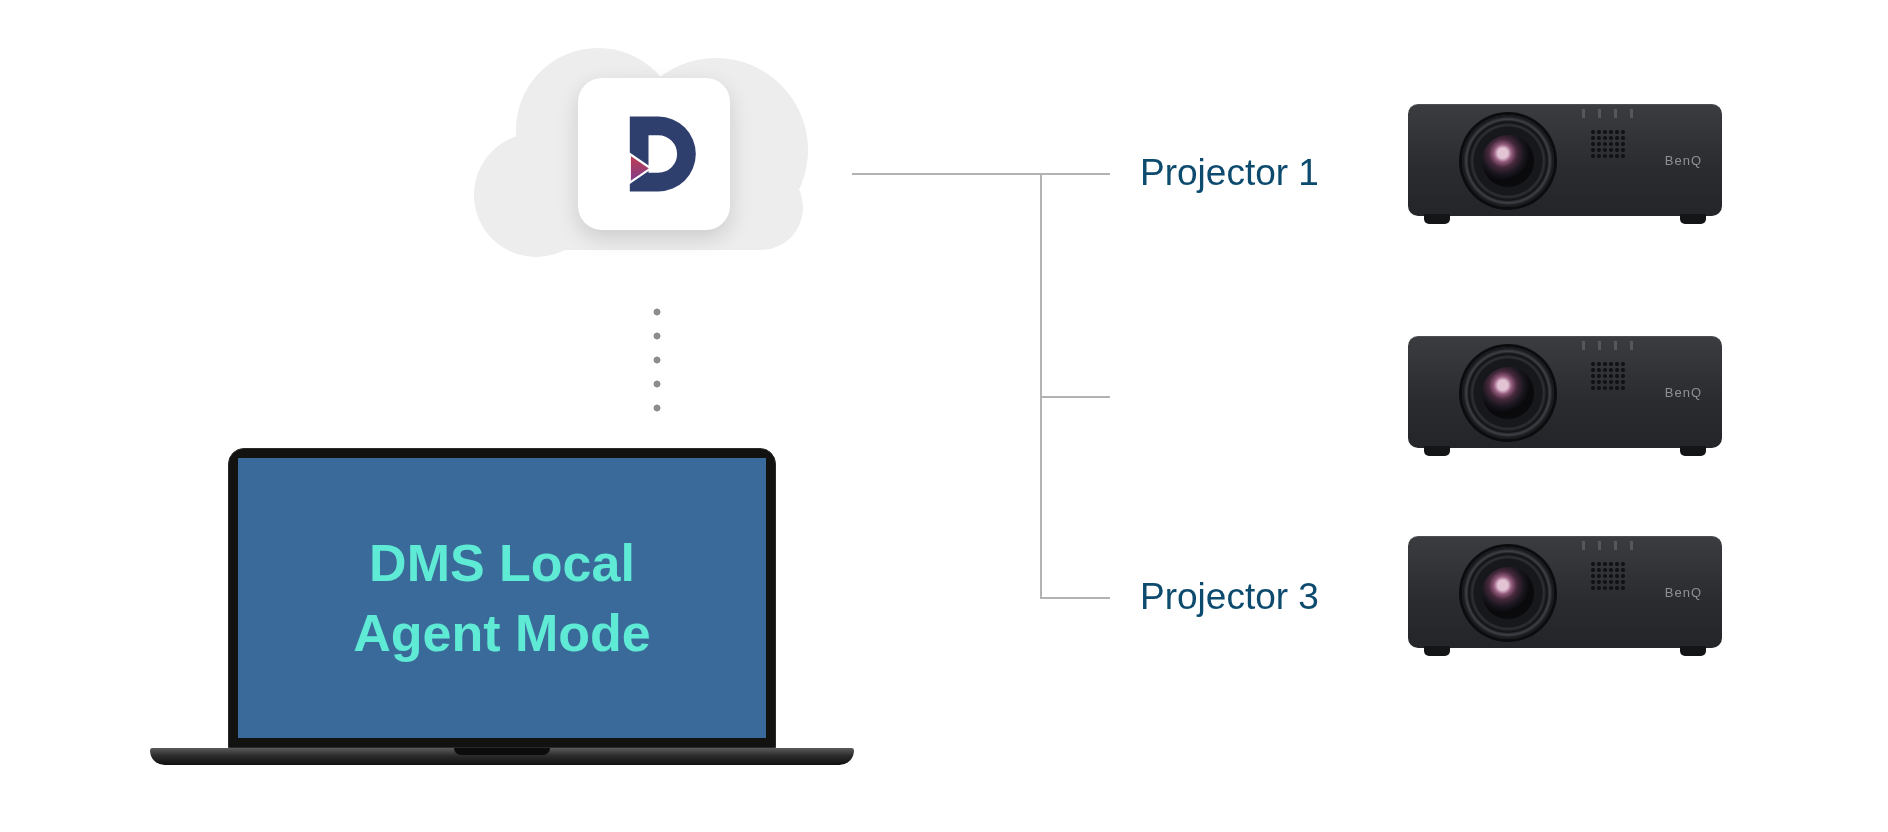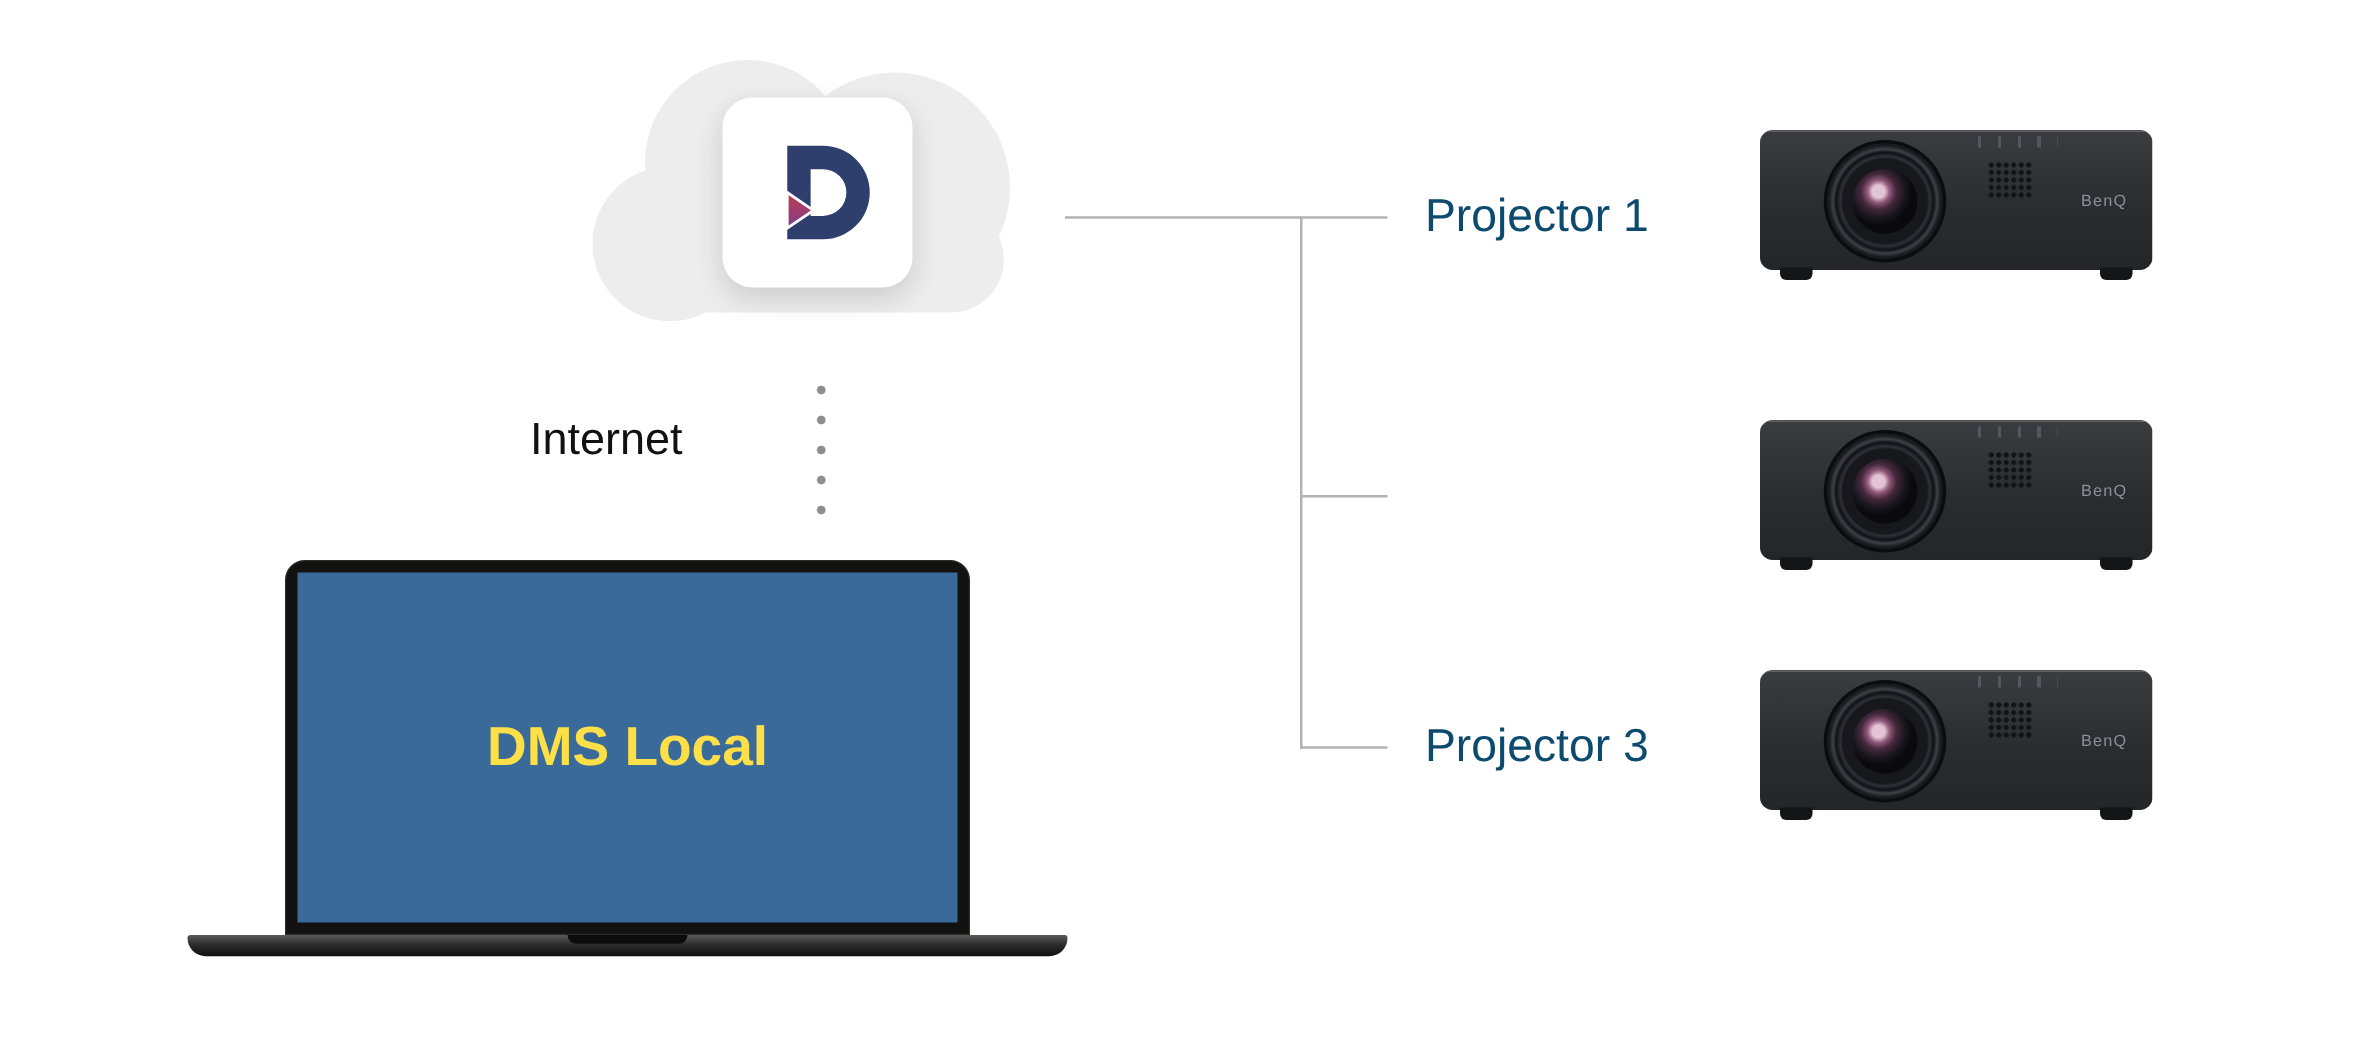--- a/index.html
+++ b/index.html
@@ -52,21 +52,21 @@
     padding: 9px;
     box-sizing: border-box;
   }
   .laptop-screen-inner {
     width: 100%; height: 100%;
     background: #3a6a99;
     display: flex; flex-direction: column;
     align-items: center; justify-content: center;
   }
   .laptop-screen-inner .screen-line {
-    color: #fde047; font-size: 44px; font-weight: bold;
+    color: #5eead4; font-size: 52px; font-weight: bold;
     line-height: 1.35; text-align: center;
   }
   .laptop-base {
     position: absolute; left: 150px; top: 748px;
     width: 704px; height: 17px;
     background: linear-gradient(180deg, #5b5b5b 0%, #2c2c2c 45%, #101010 100%);
     border-radius: 3px 3px 18px 18px;
   }
   .laptop-base-notch {
     position: absolute; left: 50%; top: 0; transform: translateX(-50%);
@@ -171,26 +171,26 @@
           <stop offset="0" stop-color="#c23b4b"></stop>
           <stop offset="1" stop-color="#7d3f8f"></stop>
         </linearGradient>
       </defs>
       <path fill="#2e3f6e" fill-rule="evenodd" d="M28 16 h26 a34 34 0 0 1 0 68 h-26 z
            M45 33 v34 h9 a17 17 0 0 0 0 -34 z"></path>
       <polygon points="28,50 47,63 28,76" fill="url(#accentGrad)" stroke="#ffffff" stroke-width="2"></polygon>
     </svg>
   </div>
 
-  <div class="internet-label">Internet</div>
   <div class="dotted-connector"></div>
 
   <div class="laptop-screen">
     <div class="laptop-screen-inner">
       <div class="screen-line">DMS Local</div>
+      <div class="screen-line">Agent Mode</div>
     </div>
   </div>
   <div class="laptop-base">
     <div class="laptop-base-notch"></div>
   </div>
 
   <div class="line h connector-horizontal"></div>
   <div class="line v connector-trunk"></div>
   <div class="line h connector-stub-2"></div>
   <div class="line h connector-stub-3"></div>

